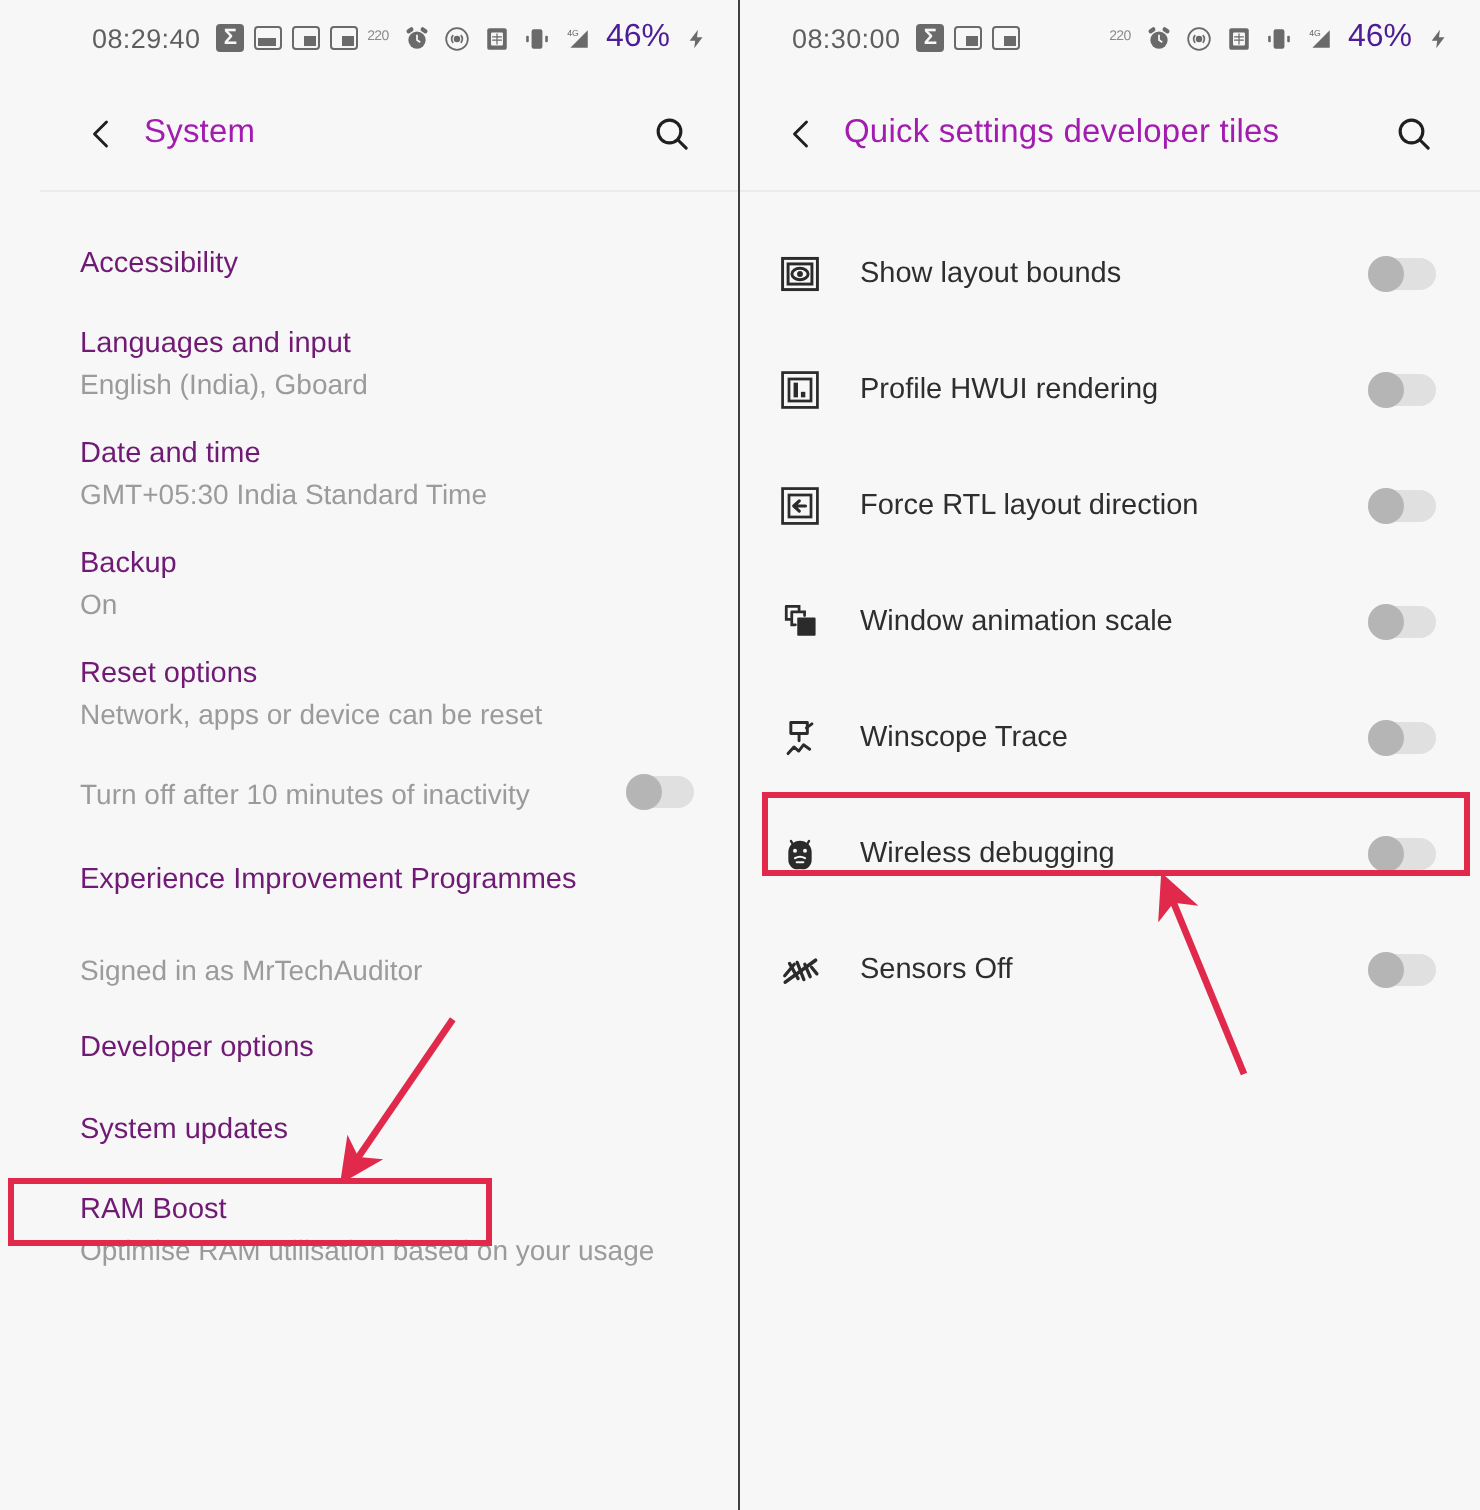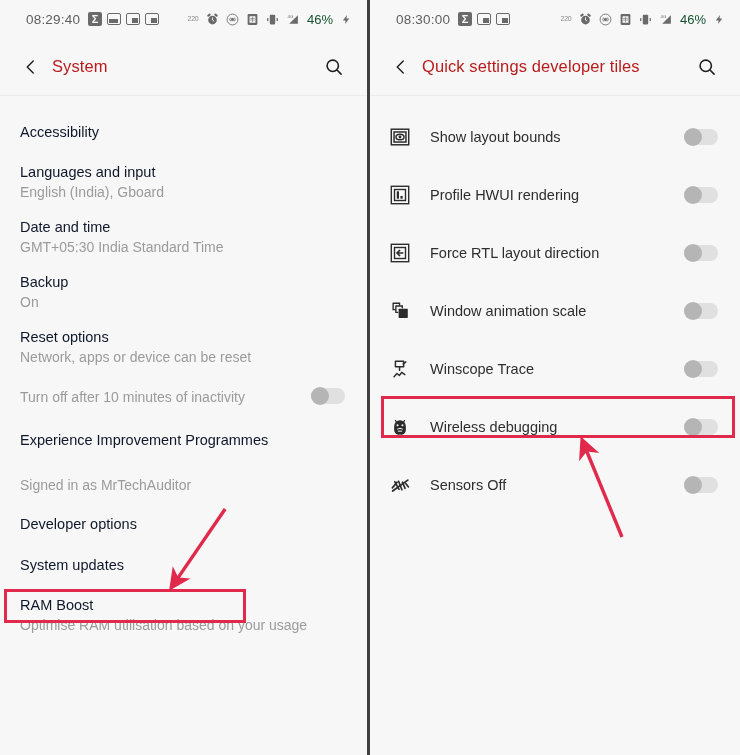--- a/index.html
+++ b/index.html
@@ -4,38 +4,38 @@
 <style>
   * { box-sizing: border-box; margin: 0; padding: 0; }
   html, body {
     width: 740px; height: 755px;
     background: #ffffff;
     font-family: "Liberation Sans", sans-serif;
     -webkit-font-smoothing: antialiased;
   }
   .screens { position: relative; width: 740px; height: 755px; display: flex; }
   .panel { position: relative; width: 370px; height: 755px; background: #f7f7f7; overflow: hidden; }
-  .panel.left { border-right: 3px solid #404040; }
+  .panel.left { border-right: 1px solid #404040; padding-left: 20px; }
 
   
   .statusbar {
     height: 38px; display: flex; align-items: center;
     padding: 0 14px 0 26px; background: #f7f7f7;
     color: #6d6d6d;
   }
   .sb-time { font-size: 13.5px; color: #5e5e5e; letter-spacing: .2px; }
   .sb-left-icons { display: flex; align-items: center; gap: 5px; margin-left: 8px; }
   .sb-right { margin-left: auto; display: flex; align-items: center; gap: 6px; }
   .sb-ico {
     width: 14px; height: 14px; display: inline-flex;
     align-items: center; justify-content: center;
     color: #6a6a6a;
   }
   .sb-ico svg { display: block; }
-  .sb-batt { font-size: 13px; color: #14532d; margin-left: 1px; }
+  .sb-batt { font-size: 16px; color: #4c1d95; margin-left: 1px; }
   .glyph-box {
     width: 14px; height: 14px; background: #6a6a6a; border-radius: 2px;
     display: inline-block; position: relative;
   }
   .glyph-box.sigma::after {
     content: "Σ"; position: absolute; inset: 0; color: #f7f7f7;
     font-size: 11px; line-height: 14px; text-align: center; font-weight: 700;
   }
   .glyph-win {
     width: 14px; height: 12px; border: 1.8px solid #6a6a6a; border-radius: 2px;
@@ -49,33 +49,33 @@
   .glyph-220 { font-size: 7px; line-height: 6px; color: #8a8a8a; text-align: center; letter-spacing:-.3px;}
 
   
   .appbar {
     height: 58px; display: flex; align-items: center;
     padding: 0 18px 0 16px; background: #f7f7f7;
     border-bottom: 1px solid #ececec;
   }
   .back-btn { width: 30px; height: 30px; display:flex; align-items:center; justify-content:center; color:#1f1f1f; }
   .appbar-title {
-    font-size: 16.5px; color: #b91c1c; margin-left: 6px;
+    font-size: 16.5px; color: #a21caf; margin-left: 6px;
     white-space: nowrap; letter-spacing: .1px;
   }
   .search-btn { margin-left:auto; width:30px; height:30px; display:flex; align-items:center; justify-content:center; color:#1f1f1f; }
 
   
   .list { padding-top: 14px; }
   .row {
     display: flex; align-items: center; min-height: 44px;
     padding: 9px 22px 9px 20px; position: relative;
   }
   .row-text { flex: 1; min-width: 0; }
-  .row-title { font-size: 14.5px; color: #0f172a; line-height: 19px; }
+  .row-title { font-size: 14.5px; color: #701a75; line-height: 19px; }
   .row-sub { font-size: 14px; color: #9b9b9b; line-height: 16px; margin-top: 2px; }
 
   
   .toggle {
     width: 34px; height: 16px; border-radius: 9px;
     background: #e0e0e0; position: relative; flex: 0 0 auto; margin-left: 10px;
   }
   .toggle::after {
     content: ""; position: absolute; left: 0; top: -1px;
     width: 18px; height: 18px; border-radius: 50%;

